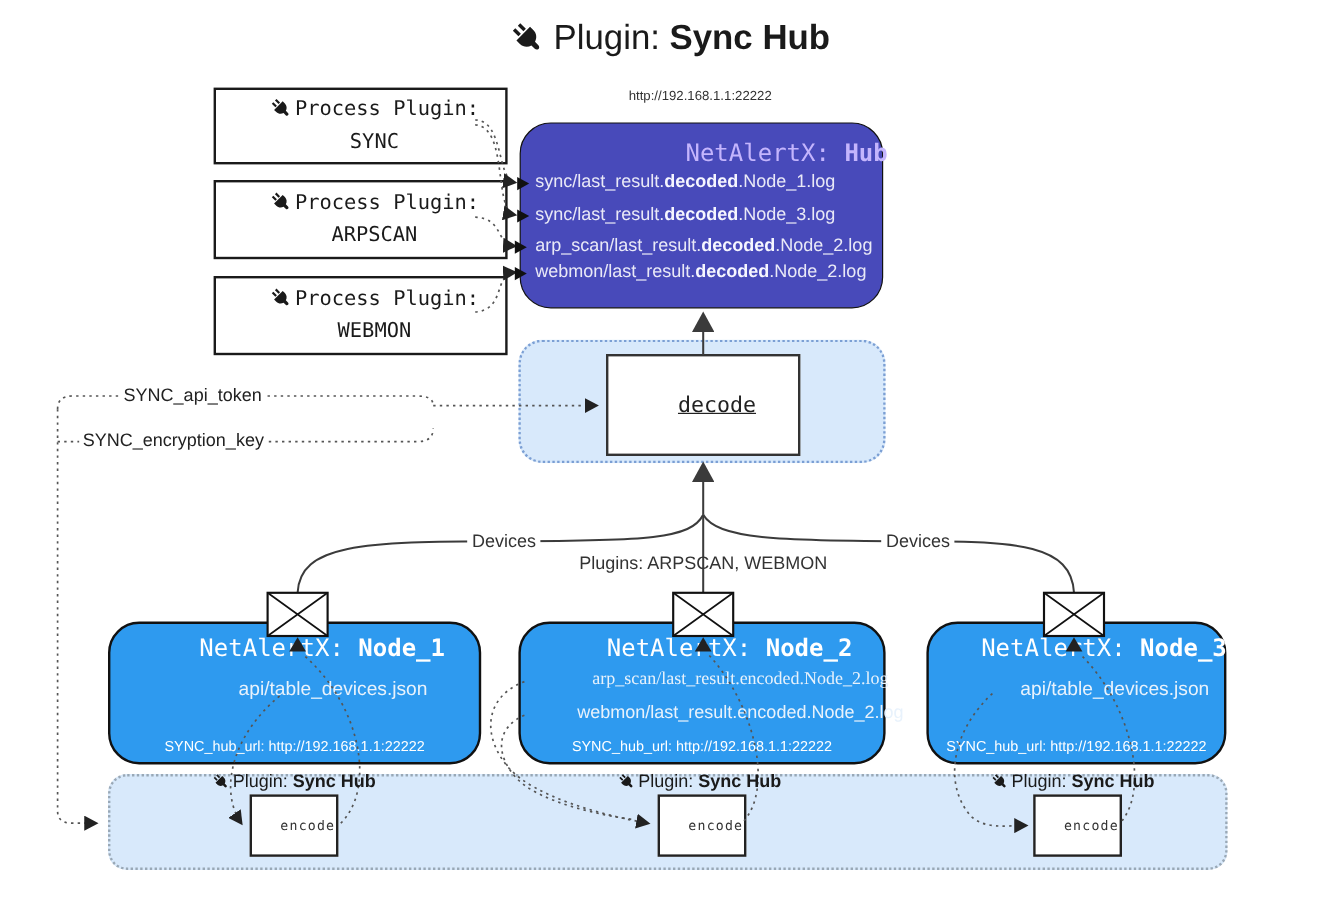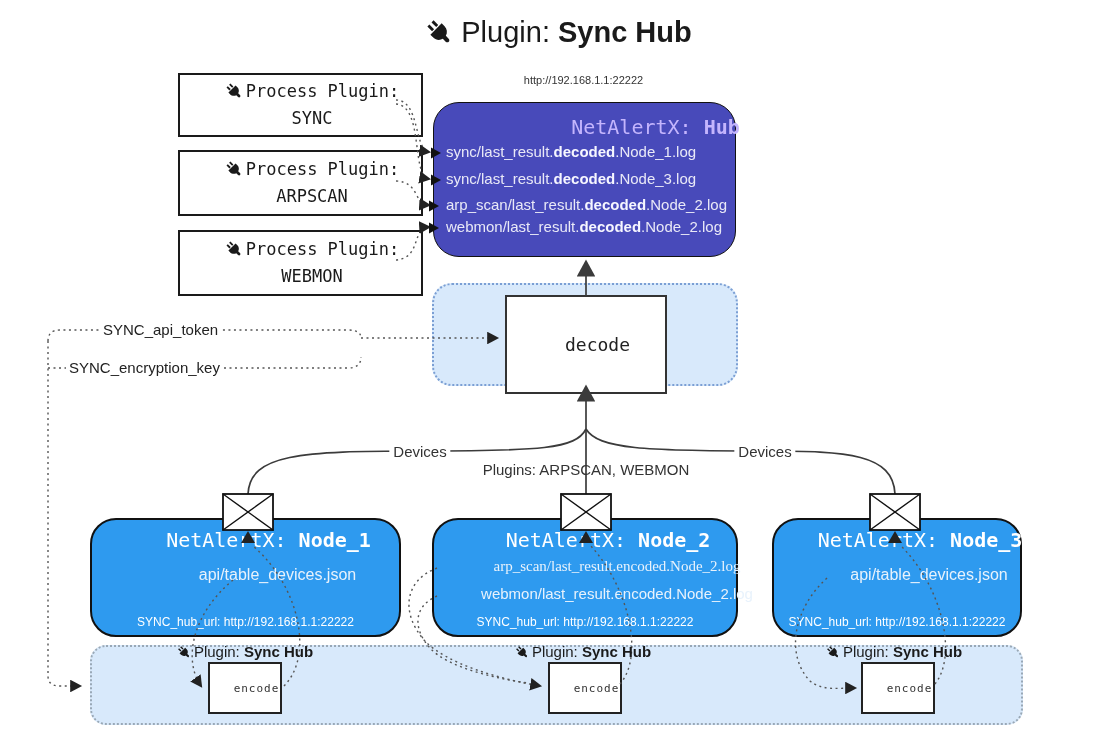--- a/index.html
+++ b/index.html
@@ -24,23 +24,23 @@
   .huburl{left:433px;top:74px;width:301px;text-align:center;font-size:11px;color:#333;}
   .hub{left:433px;top:102px;width:301px;height:153px;background:#484ABA;border:1.5px solid #111;
        border-radius:26px;}
   .hub-title{left:0;top:12px;width:100%;text-align:center;font-size:20px;color:#c4b5fd;margin-left:48px;}
   .hub-entry{left:12px;width:288px;height:22px;font-size:15px;color:#E9E9F7;white-space:nowrap;}
   .hub-entry b{color:#F6F6FF;}
 
   
   .decode-wrap{left:432px;top:283px;width:306px;height:103px;background:#D8E9FB;
                border:2px dotted #7B9FD4;border-radius:20px;box-sizing:border-box;}
-  .decode-box{left:505px;top:295px;width:162px;height:99px;background:#fff;border:2px solid #333;
+  .decode-box{left:505px;top:295px;width:162px;height:85px;background:#fff;border:2px solid #333;
               box-sizing:border-box;display:flex;align-items:center;justify-content:center;
-              font-size:18px;color:#222;}
+              font-size:18px;color:#222;text-decoration:underline;}
 
   
   .keylab{background:#fff;padding:0 3px;font-size:15px;color:#222;white-space:nowrap;text-align:center;}
 
   
   .edgelab{transform:translateX(-50%);font-size:15px;color:#333;white-space:nowrap;}
   .edgelab.bg{background:#fff;padding:0 4px;}
 
   
   .node{background:#2E9AEF;border:2px solid #111;border-radius:26px;box-sizing:border-box;color:#fff;}

